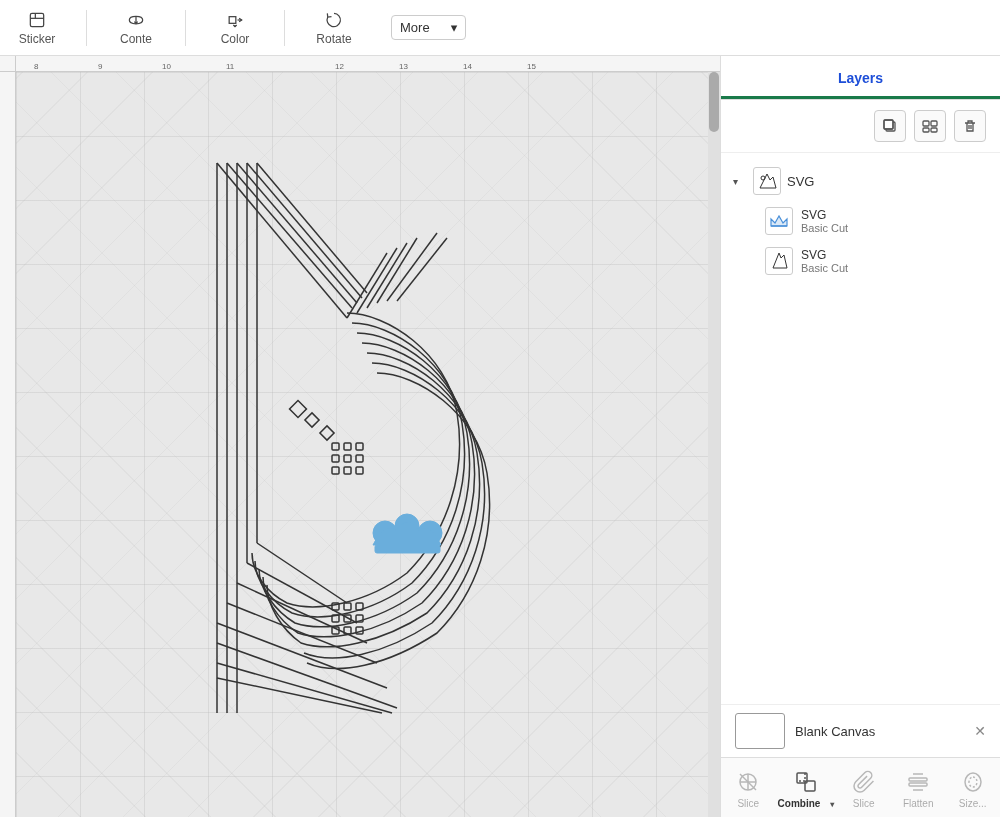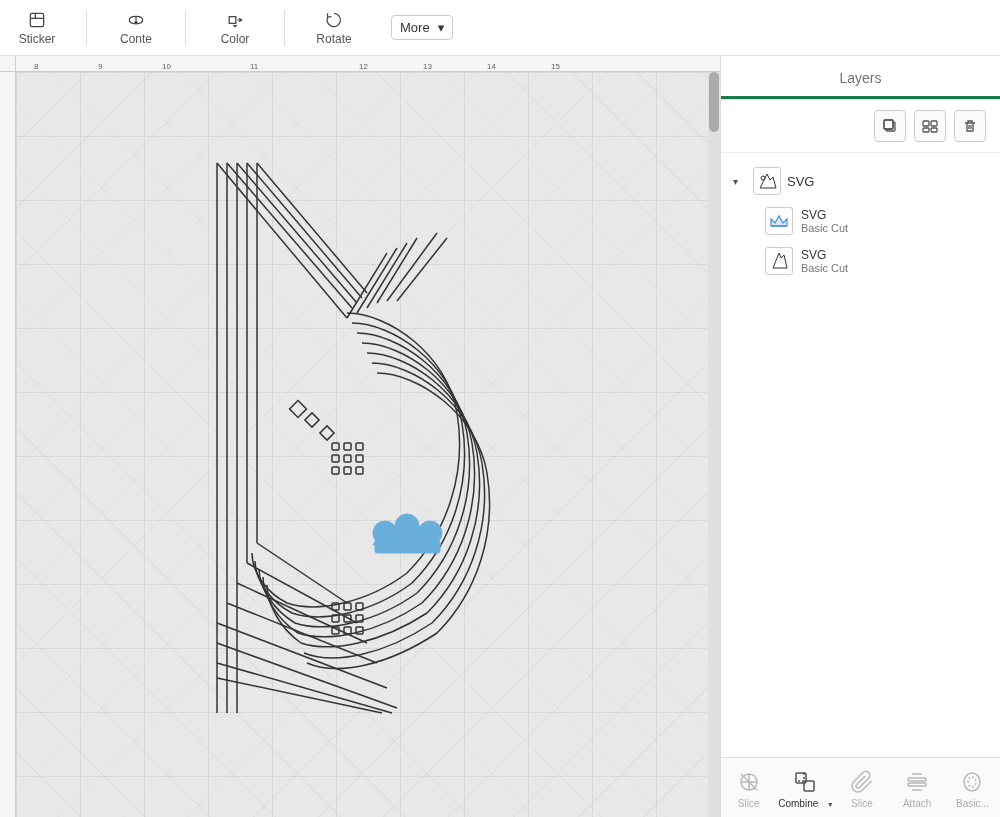--- a/index.html
+++ b/index.html
@@ -29,21 +29,21 @@
       display: flex;
       align-items: center;
       gap: 2px;
       margin-bottom: 2px;
     }
     .toolbar-group svg { width: 20px; height: 20px; }
     .toolbar-divider { width: 1px; height: 36px; background: #ddd; }
     .more-btn {
       display: flex;
       align-items: center;
-      gap: 8px;
+      gap: 21px;
       font-size: 13px;
       color: #333;
       cursor: pointer;
       padding: 4px 8px;
       border: 1px solid #ccc;
       border-radius: 4px;
       background: #fff;
     }
 
     
@@ -165,23 +165,23 @@
     .panel-tab {
       flex: 1;
       text-align: center;
       padding: 14px 0 10px;
       font-size: 14px;
       color: #555;
       cursor: pointer;
       border-bottom: 3px solid transparent;
     }
     .panel-tab.active {
-      color: #737373;
+      color: #1d4ed8;
       border-bottom: 3px solid #1a7a4a;
-      font-weight: 400;
+      font-weight: 700;
     }
 
     
     .panel-top-icons {
       display: flex;
       justify-content: flex-end;
       gap: 8px;
       padding: 10px 14px;
       border-bottom: 1px solid #eee;
     }
@@ -375,21 +375,21 @@
     <div class="ruler-corner"></div>
 
     <div class="ruler-h">
       <div style="display:flex; height:100%; align-items:flex-end; padding-left:0;">
         <div style="display:flex; width:100%;">
           <div style="width:16px;"></div>
           <div style="font-size:8px; color:#666; display:flex; gap:0; padding-top:2px;">
             <span style="display:inline-block; min-width:64px; text-align:left; padding-left:2px;">8</span>
             <span style="display:inline-block; min-width:64px; text-align:left; padding-left:2px;">9</span>
             <span style="display:inline-block; min-width:64px; text-align:left; padding-left:2px;">10</span>
-            <span style="display:inline-block; min-width:64px; text-align:left; padding-left:2px;margin-left:24px;">11</span>
+            <span style="display:inline-block; min-width:64px; text-align:left; padding-left:2px;">11</span>
             <span style="display:inline-block; min-width:64px; text-align:left; padding-left:2px;margin-left:45px;">12</span>
             <span style="display:inline-block; min-width:64px; text-align:left; padding-left:2px;">13</span>
             <span style="display:inline-block; min-width:64px; text-align:left; padding-left:2px;">14</span>
             <span style="display:inline-block; min-width:64px; text-align:left; padding-left:2px;">15</span>
           </div>
         </div>
       </div>
     </div>
 
     <div class="ruler-v"></div>
@@ -555,64 +555,69 @@
             </div>
             <div class="layer-child-info">
               <span class="layer-child-title">SVG</span>
               <span class="layer-child-sub">Basic Cut</span>
             </div>
           </div>
         </div>
       </div>
     </div>
 
+    <div class="blank-canvas-row">
+      <div class="blank-canvas-thumb"></div>
+      <span class="blank-canvas-label">Blank Canvas</span>
+      <span class="blank-canvas-close">✕</span>
+    </div>
 
     <div class="bottom-bar">
 
       <div class="bottom-action disabled">
         <svg viewBox="0 0 24 24" fill="none" stroke="#555" stroke-width="1.5">
           <circle cx="12" cy="12" r="8"></circle>
           <line x1="4" y1="4" x2="20" y2="20"></line>
           <line x1="12" y1="4" x2="12" y2="20"></line>
           <line x1="4" y1="12" x2="20" y2="12"></line>
         </svg>
         <span>Slice</span>
       </div>
 
       <div class="bottom-action combine-dropdown">
         <svg viewBox="0 0 24 24" fill="none" stroke="#555" stroke-width="1.5">
           <rect x="3" y="3" width="10" height="10" rx="1"></rect>
           <rect x="11" y="11" width="10" height="10" rx="1"></rect>
           <path d="M11 3 L11 11 L3 11" stroke-dasharray="2,2"></path>
         </svg>
-        <div style="display:flex; align-items:flex-end; gap:8px;">
+        <div style="display:flex; align-items:flex-end; gap:8px;font-weight:bold;">
           <span>Combine</span>
           <span class="combine-arrow">▾</span>
         </div>
       </div>
 
       <div class="bottom-action disabled">
         <svg viewBox="0 0 24 24" fill="none" stroke="#555" stroke-width="1.5">
           <path d="M21.44 11.05l-9.19 9.19a6 6 0 0 1-8.49-8.49l9.19-9.19a4 4 0 0 1 5.66 5.66l-9.2 9.19a2 2 0 0 1-2.83-2.83l8.49-8.48"></path>
         </svg>
         <span>Slice</span>
       </div>
 
       <div class="bottom-action disabled">
         <svg viewBox="0 0 24 24" fill="none" stroke="#555" stroke-width="1.5">
           <rect x="3" y="8" width="18" height="3" rx="1"></rect>
           <rect x="3" y="13" width="18" height="3" rx="1"></rect>
           <line x1="7" y1="4" x2="17" y2="4"></line>
           <line x1="7" y1="20" x2="17" y2="20"></line>
         </svg>
-        <span>Attach</span>
+        <span>Flatten</span>
       </div>
 
       <div class="bottom-action disabled">
         <svg viewBox="0 0 24 24" fill="none" stroke="#555" stroke-width="1.5">
           <path d="M12 3 C16 3, 20 7, 20 12 C20 17, 16 21, 12 21 C8 21, 4 17, 4 12 C4 7, 8 3, 12 3Z"></path>
           <path d="M12 7 C14 7, 16 9, 16 12 C16 15, 14 17, 12 17 C10 17, 8 15, 8 12 C8 9, 10 7, 12 7Z" stroke-dasharray="2,2"></path>
         </svg>
-        <span>Basic...</span>
+        <span>Size...</span>
       </div>
     </div>
   </div>
 </div>
 
 </body></html>

